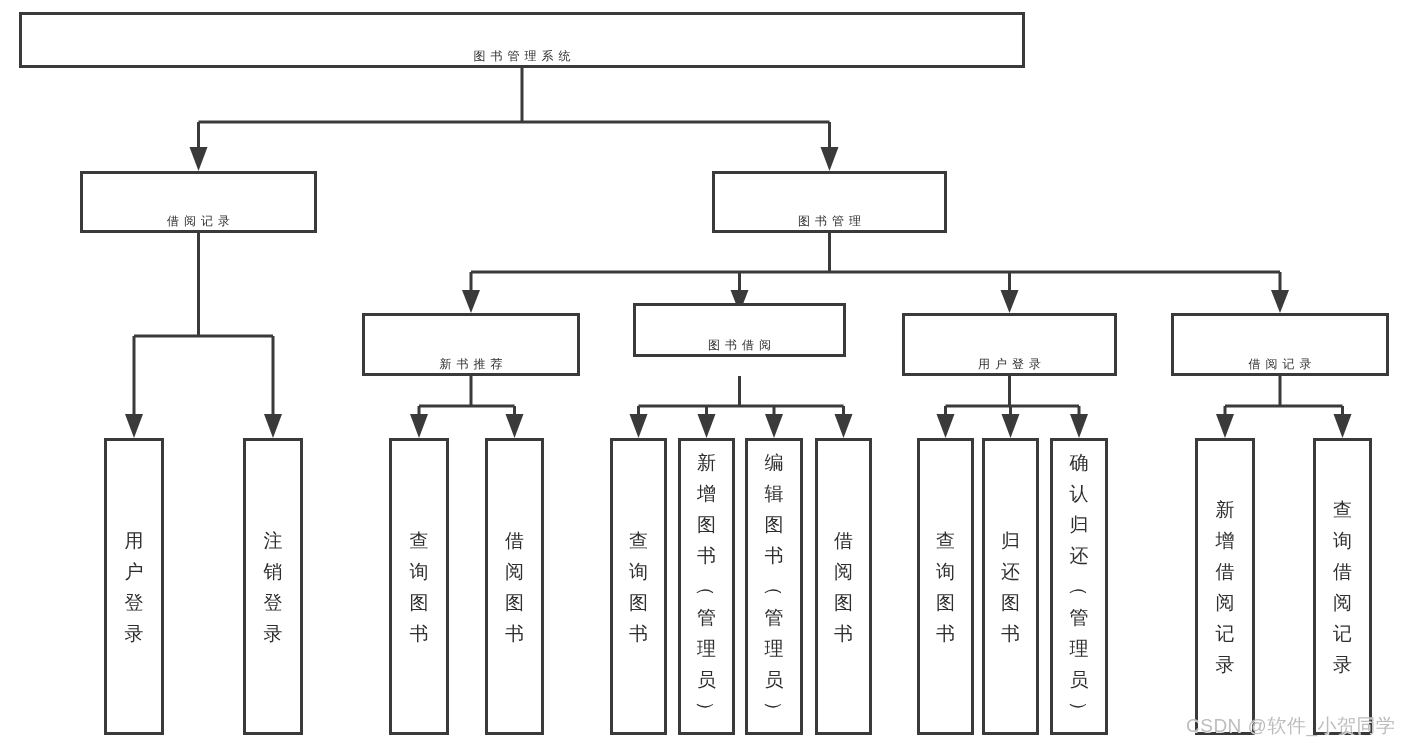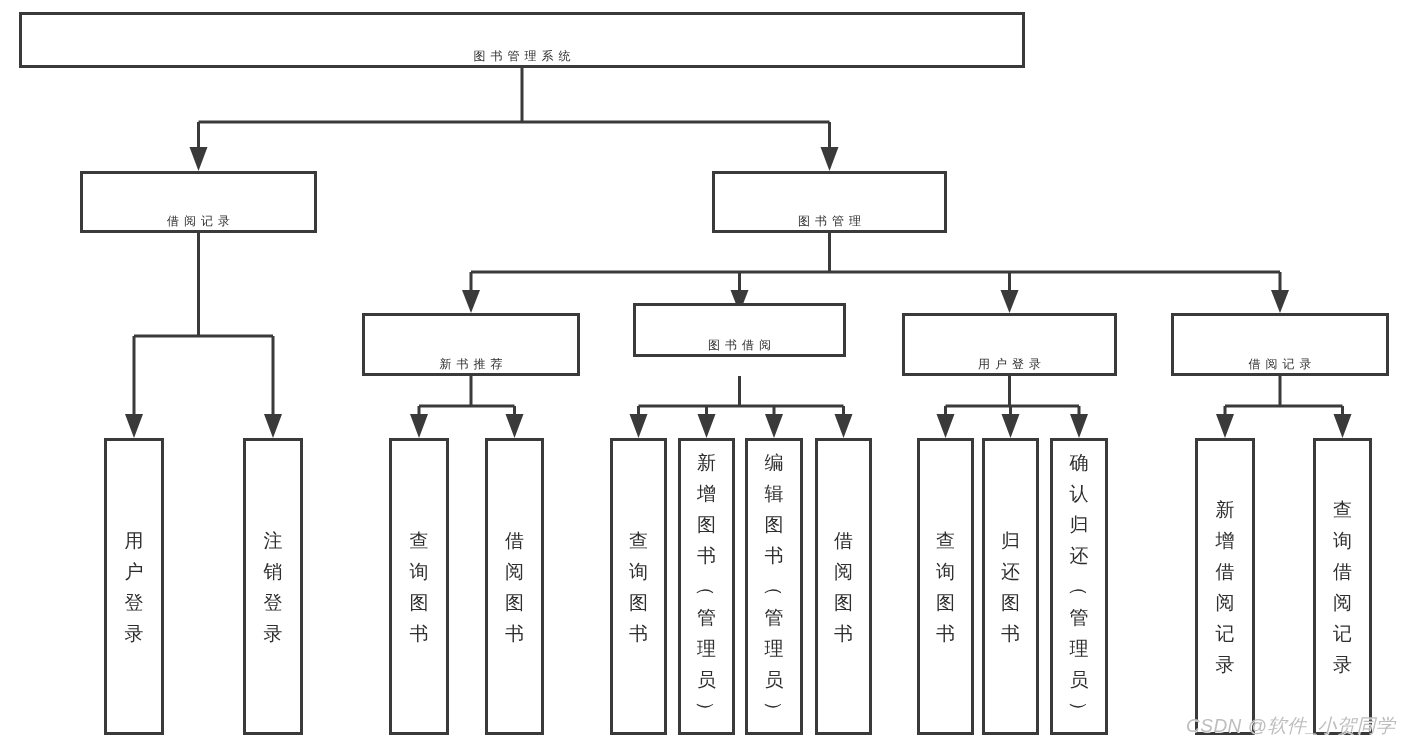--- a/index.html
+++ b/index.html
@@ -43,21 +43,20 @@
   .vchar{display:block;width:100%;height:31px;line-height:31px;text-align:center;}
   .vchar.rot{transform:rotate(90deg);}
   .watermark{
     position:absolute;left:1186px;top:713px;
     font-size:19px;
     color:var(--watermark);
     text-shadow:1px 1px 0 rgba(255,255,255,0.85);
     white-space:nowrap;
     z-index:3;
     letter-spacing:0.5px;
-    font-style:italic;
   }
 </style>
 </head>
 <body>
 
 <div class="stage">
 
   <svg class="connectors" viewBox="0 0 1405 747" aria-hidden="true">
 
     <g>

